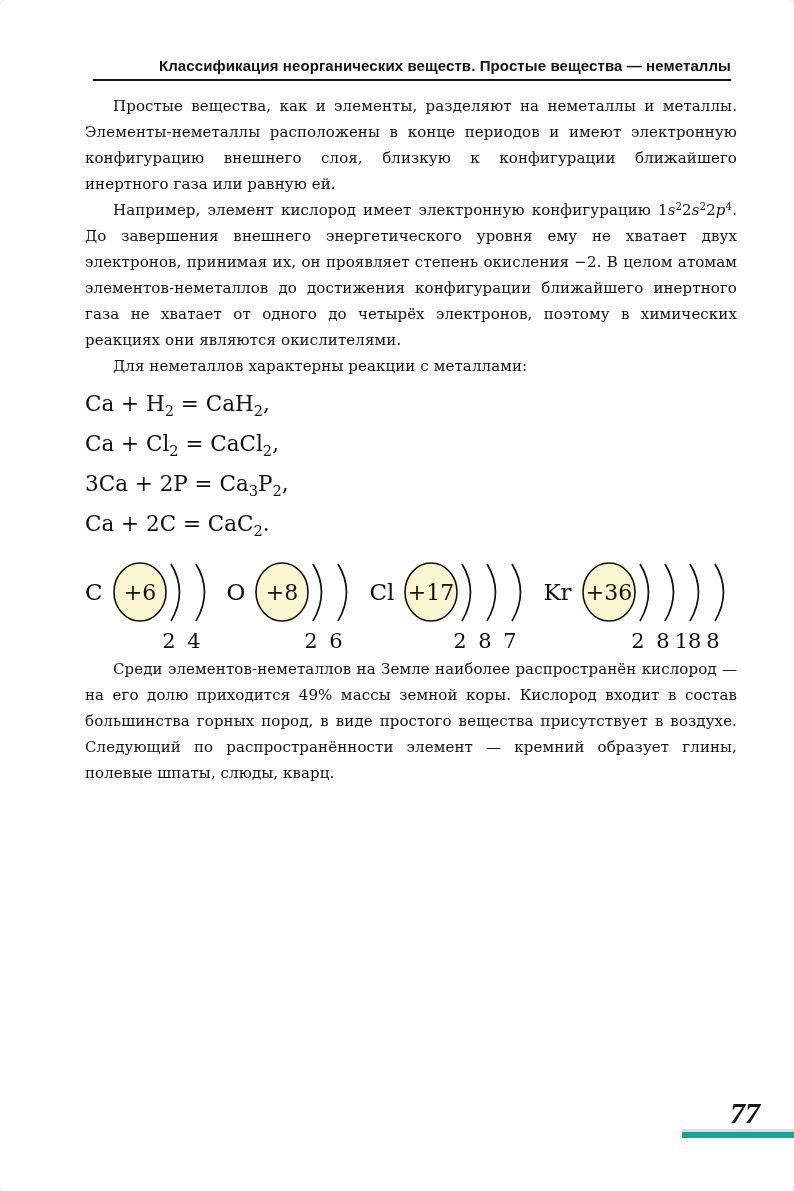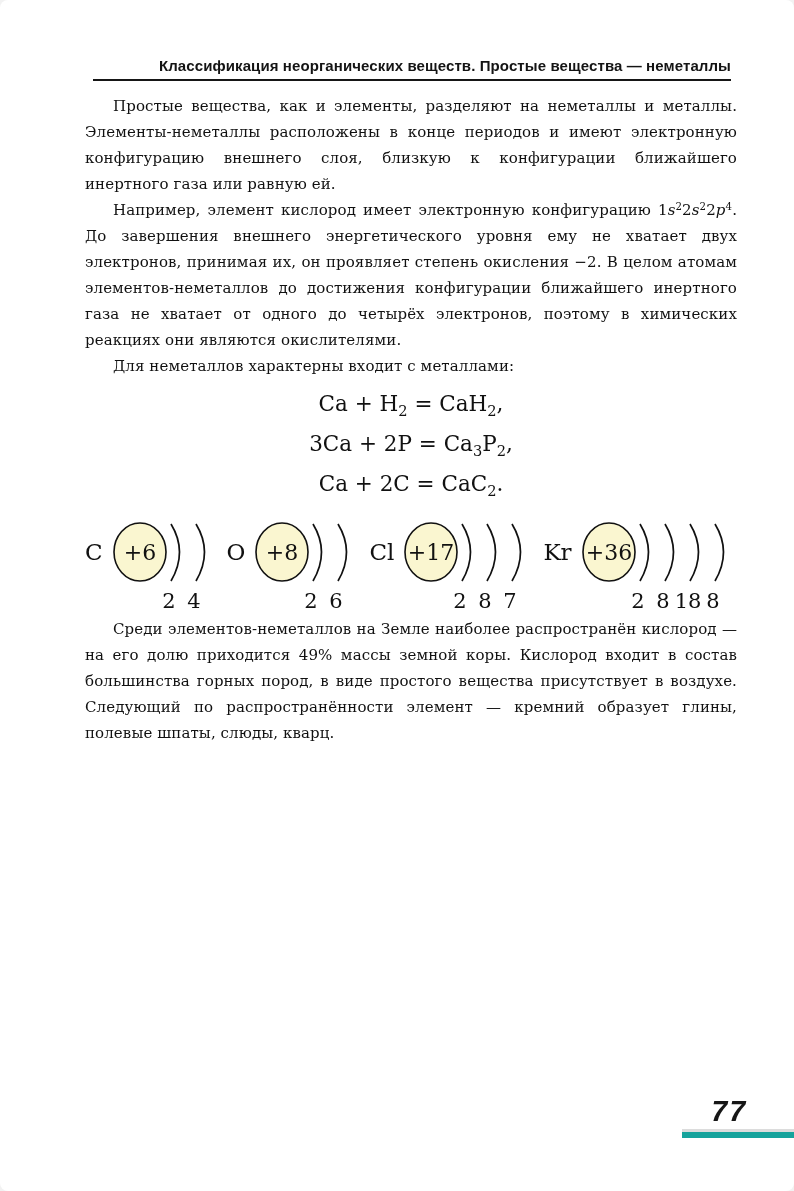--- a/index.html
+++ b/index.html
@@ -44,21 +44,20 @@
     text-align:justify;
     text-indent:28px;
     letter-spacing:0.1px;
   }
   p.p-first{margin-top:12px;}
   sup,sub{font-size:68%;line-height:0;}
   sub{vertical-align:-0.35em;}
   sup{vertical-align:0.45em;}
   .equation-list{margin:5px 0 3px 0;}
   .equation{
-    text-align:center;
     font-size:21.5px;
     line-height:40px;
   }
   .atoms-row{
     display:flex;
     justify-content:space-between;
     align-items:flex-start;
     margin:12px 0 4px 0;
   }
   .atom{display:flex;align-items:center;}
@@ -68,22 +67,22 @@
     margin-bottom:24px;
   }
   svg text{
     font-family:"DejaVu Serif", serif;
     fill:#111111;
   }
   .page-number{
     position:absolute;
     left:696px;top:1096px;
     width:64px;
-    text-align:center;
-    font-family:Liberation Mono, monospace;
+    text-align:right;
+    font-family:Liberation Serif, serif;
     font-weight:700;
     font-style:italic;
     font-size:30px;
     color:#161616;
   }
   .footer-bar{
     position:absolute;
     left:682px;right:0;top:1129px;
   }
   .bar-gray{height:3px;background:var(--accent-gray);}
@@ -96,24 +95,25 @@
   <div class="content">
 
     <div class="running-head">
       <span>Классификация неорганических веществ. Простые вещества — неметаллы</span>
     </div>
 
     <p class="body p-first">Простые вещества, как и элементы, разделяют на неметаллы и металлы. Элементы-неметаллы расположены в конце периодов и имеют электронную конфигурацию внешнего слоя, близкую к конфигурации ближайшего инертного газа или равную ей.</p>
 
     <p class="body">Например, элемент кислород имеет электронную конфигурацию 1<i>s</i><sup>2</sup>2<i>s</i><sup>2</sup>2<i>p</i><sup>4</sup>. До завершения внешнего энергетического уровня ему не хватает двух электронов, принимая их, он проявляет степень окисления −2. В целом атомам элементов-неметаллов до достижения конфигурации ближайшего инертного газа не хватает от одного до четырёх электронов, поэтому в химических реакциях они являются окислителями.</p>
 
-    <p class="body">Для неметаллов характерны входит с металлами:</p>
+    <p class="body">Для неметаллов характерны реакции с металлами:</p>
 
     <div class="equation-list">
         <div class="equation">Ca + H<sub>2</sub> = CaH<sub>2</sub>,</div>
+        <div class="equation">Ca + Cl<sub>2</sub> = CaCl<sub>2</sub>,</div>
         <div class="equation">3Ca + 2P = Ca<sub>3</sub>P<sub>2</sub>,</div>
         <div class="equation">Ca + 2C = CaC<sub>2</sub>.</div>
       </div>
 
 
     <div class="atoms-row">
         <div class="atom">
           <span class="atom-symbol">C</span>
           <svg width="118" height="96" viewBox="0 0 118 96">
             <ellipse cx="31" cy="36" rx="26" ry="29" fill="var(--nucleus-fill)" stroke="var(--ink)" stroke-width="1.6"></ellipse>

